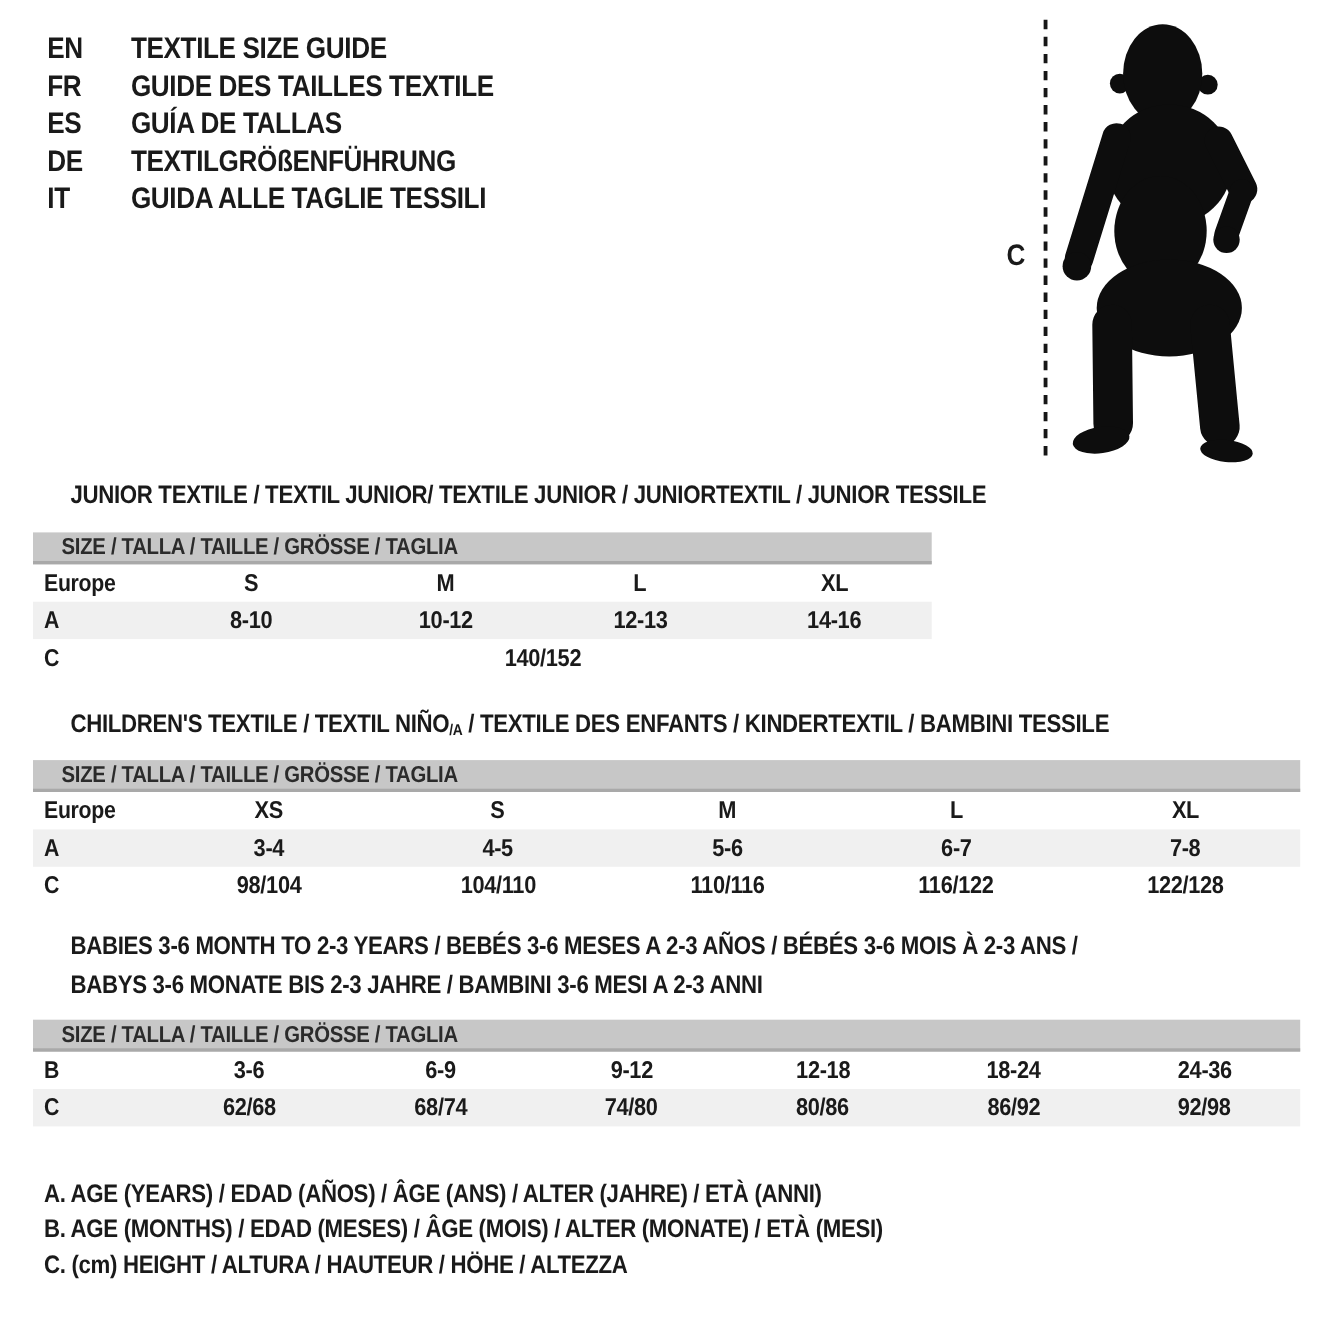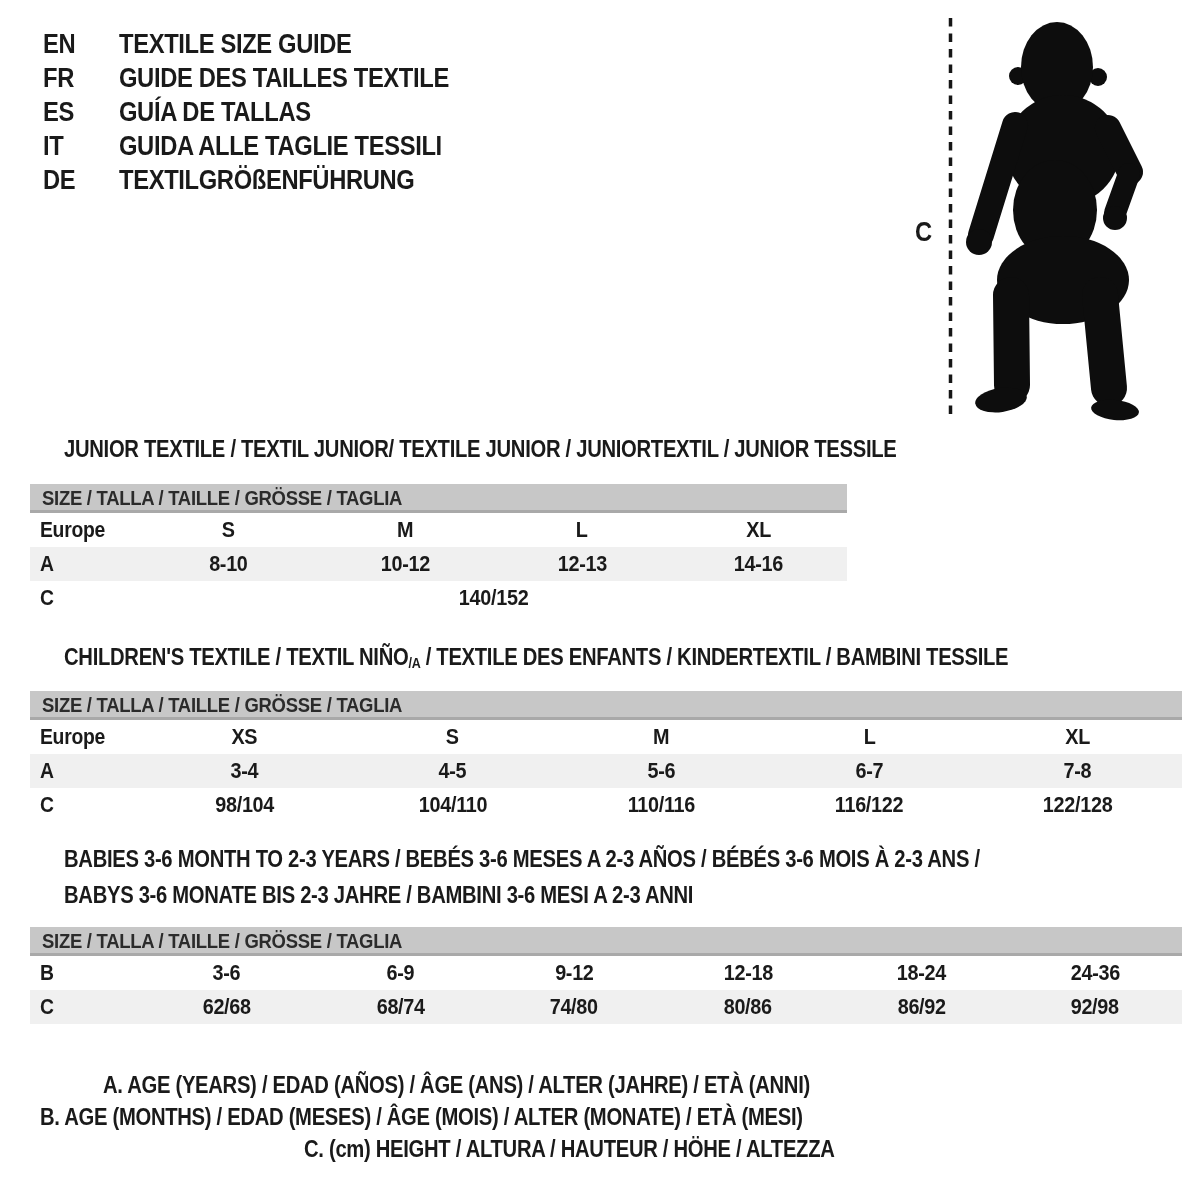--- a/index.html
+++ b/index.html
@@ -31,29 +31,29 @@
   .sec{position:absolute;left:30px;}
   #sec-junior{top:436px;width:817px;}
   #sec-children{top:644px;width:1152px;}
   #sec-babies{top:846px;width:1152px;}
   .sec-title{position:absolute;left:10px;top:0;font-size:23px;margin-left:24px;}
   .title-line{height:36px;line-height:27px;}
   .tbl{position:absolute;left:0;right:0;}
   #sec-junior .tbl{top:48px;}
   #sec-children .tbl{top:47px;}
   #sec-babies .tbl{top:81px;}
-  .thead{height:26px;line-height:27px;background:var(--bar);border-bottom:3px solid var(--baredge);padding-left:12px;font-size:21px;color:#2b2b2b;}
+  .thead{height:26px;line-height:27px;background:var(--bar);border-bottom:3px solid var(--baredge);padding-left:26px;font-size:21px;color:#2b2b2b;}
   .trow{display:flex;height:34px;line-height:34px;font-size:22px;}
   .trow.shade{background:var(--shade);}
   .cell{overflow:visible;}
   .label-cell{width:110px;padding-left:10px;box-sizing:border-box;text-align:left;}
   .data-cell{flex:1;text-align:center;}
 
   
-  .legend{position:absolute;left:40px;top:1069px;text-align:right;}
+  .legend{position:absolute;left:40px;top:1069px;}
   .legend-line{height:32px;line-height:32px;font-size:23px;}
 </style>
 </head>
 <body>
 
 <div class="page">
 
   <div class="lang-block" id="lang-block">
       <div class="lang-row">
         <span class="lang-code"><span class="cond">EN</span></span>
@@ -61,26 +61,26 @@
       </div>
       <div class="lang-row">
         <span class="lang-code"><span class="cond">FR</span></span>
         <span class="lang-title cond">GUIDE DES TAILLES TEXTILE</span>
       </div>
       <div class="lang-row">
         <span class="lang-code"><span class="cond">ES</span></span>
         <span class="lang-title cond">GUÍA DE TALLAS</span>
       </div>
       <div class="lang-row">
+        <span class="lang-code"><span class="cond">DE</span></span>
+        <span class="lang-title cond">TEXTILGRÖßENFÜHRUNG</span>
+      </div>
+      <div class="lang-row">
         <span class="lang-code"><span class="cond">IT</span></span>
         <span class="lang-title cond">GUIDA ALLE TAGLIE TESSILI</span>
-      </div>
-      <div class="lang-row">
-        <span class="lang-code"><span class="cond">DE</span></span>
-        <span class="lang-title cond">TEXTILGRÖßENFÜHRUNG</span>
       </div>
     </div>
 
   <svg class="figure-svg" width="240" height="420" viewBox="0 0 240 420" aria-hidden="true">
     <g>
       <line x1="5.5" y1="8" x2="5.5" y2="406" stroke="#161616" stroke-width="3.5" stroke-dasharray="8.5 7"></line>
     </g>
     <g fill="#0d0d0d" stroke="#0d0d0d">
 
       <circle cx="73" cy="66" r="9" stroke="none"></circle>

